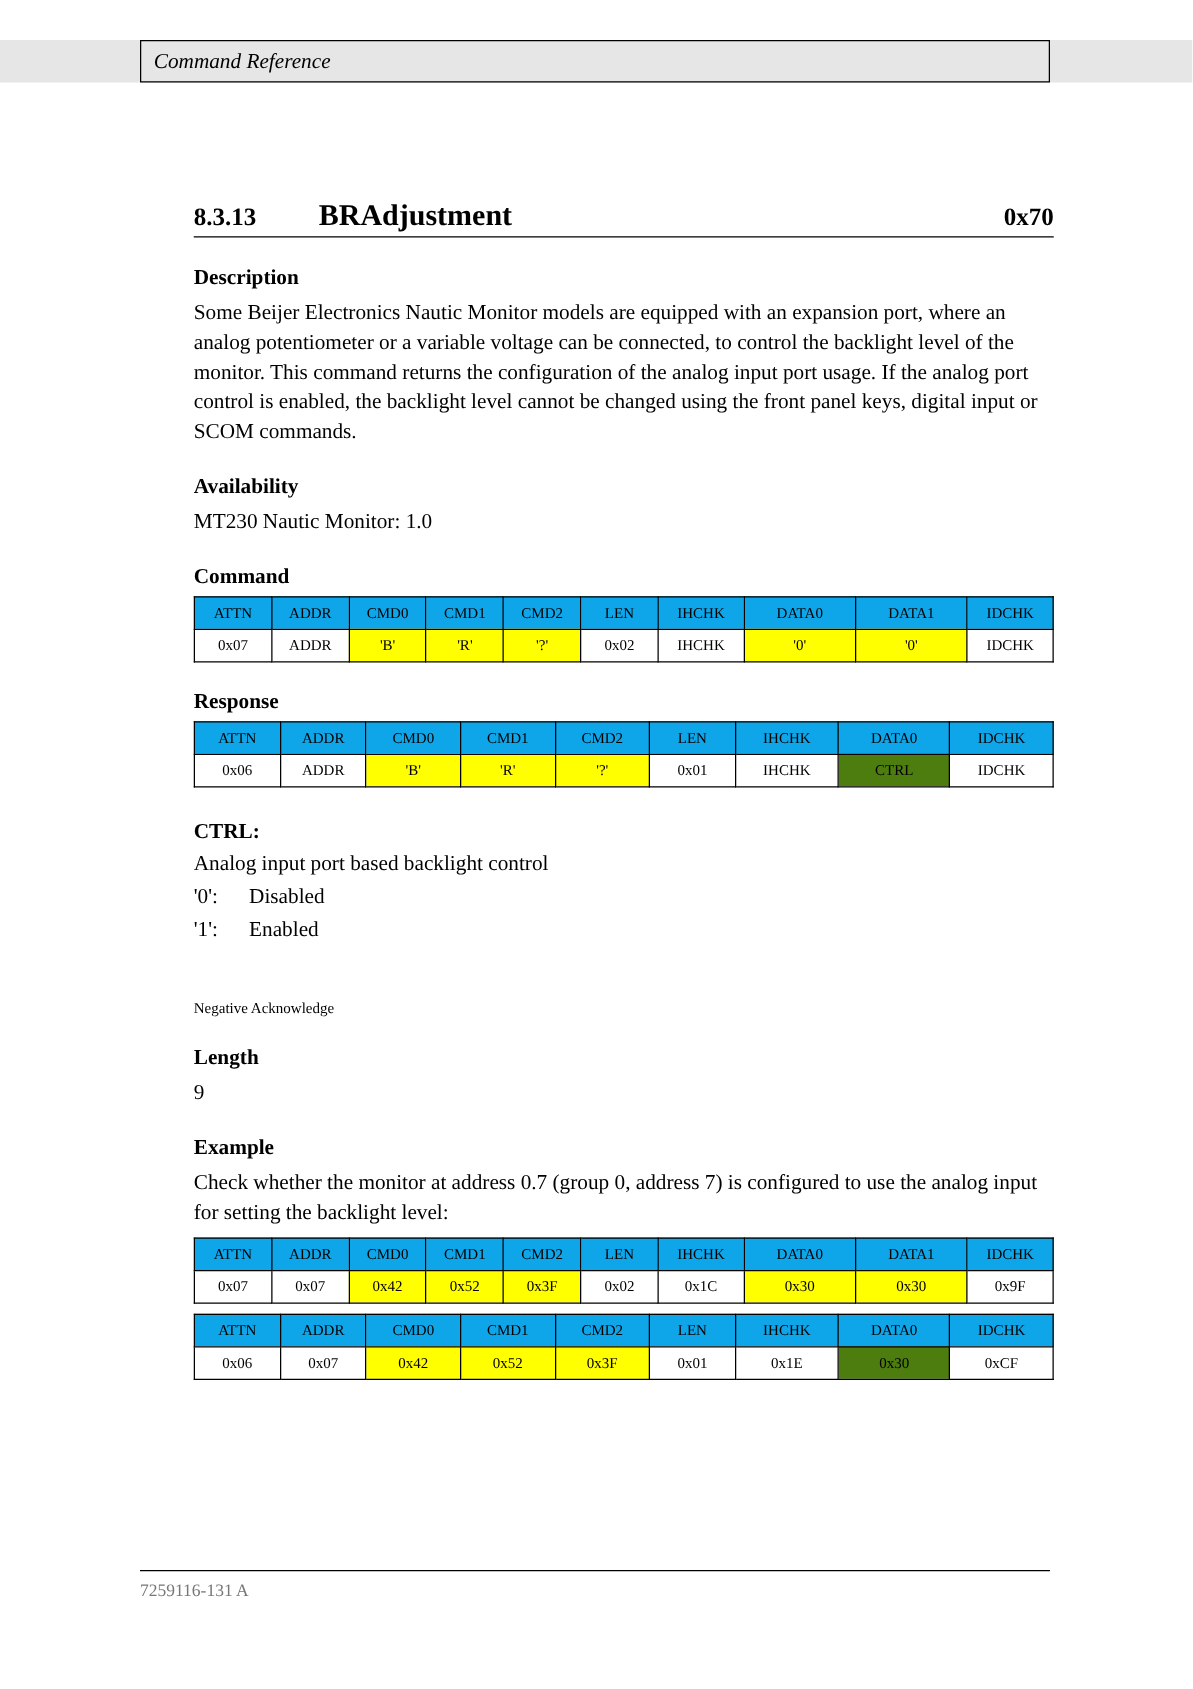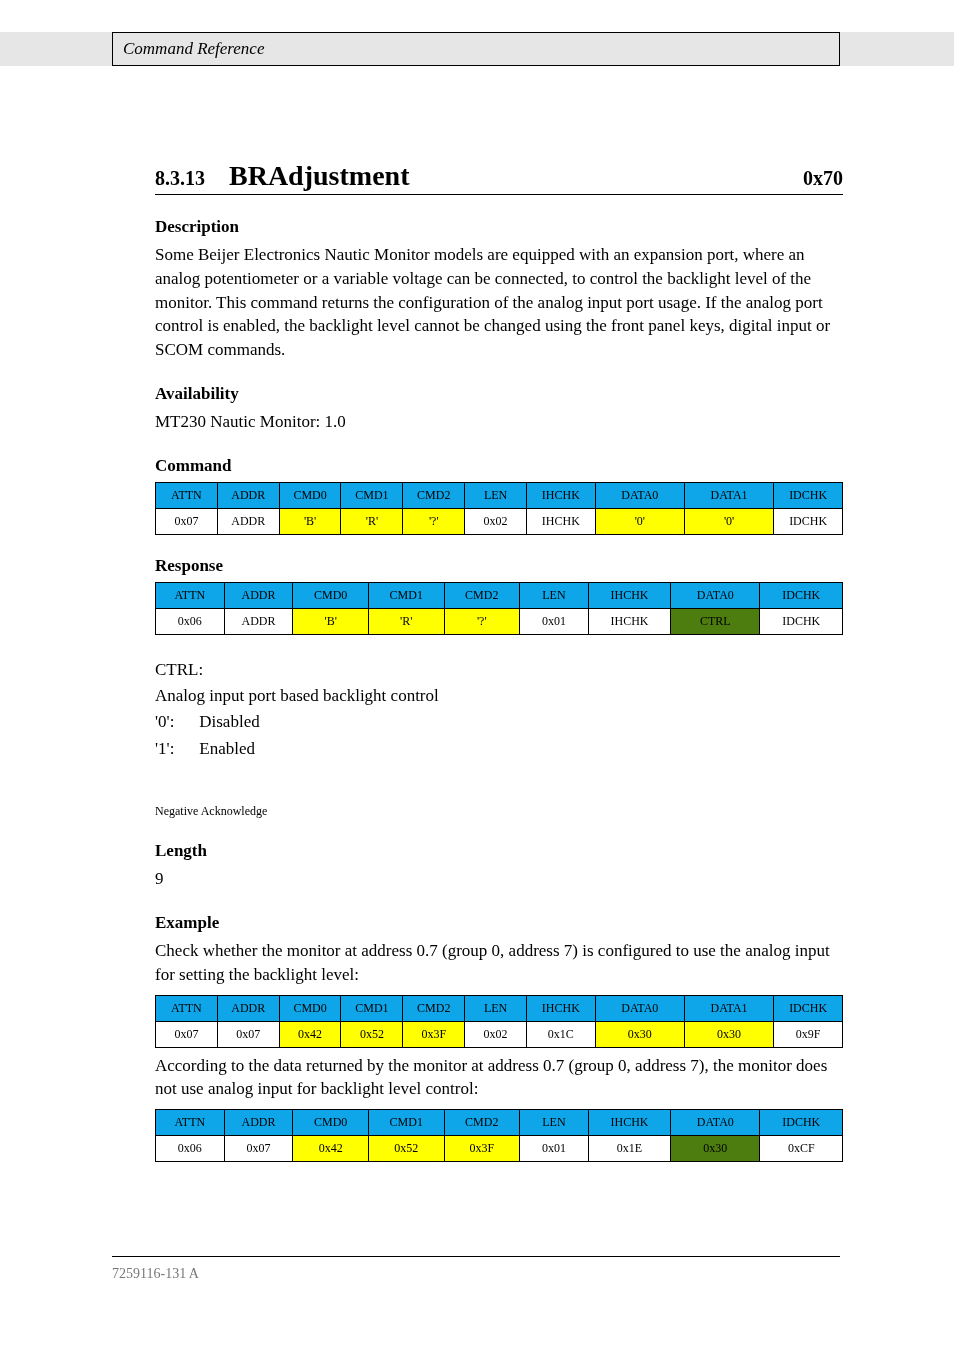--- a/index.html
+++ b/index.html
@@ -46,23 +46,23 @@
     justify-content: space-between;
     border-bottom: 1.5px solid #000;
     padding-bottom: 2px;
     margin-bottom: 18px;
   }
   .section-num {
     font-size: 20px;
     font-weight: bold;
   }
   .section-name {
-    font-size: 28px;
+    font-size: 24px;
     font-weight: bold;
-    margin-left: 20px;
+    margin-left: 46px;
   }
   .section-hex {
     font-size: 20px;
     font-weight: bold;
   }
   .label {
     font-weight: bold;
     font-size: 17px;
     margin-top: 22px;
     margin-bottom: 6px;
@@ -95,21 +95,21 @@
     background: #0ea5e9;
     font-weight: normal;
   }
   .yellow { background: #ffff00; }
   .cyan { background: #4d7c0f; }
   .ctrl-block {
     margin-top: 22px;
     font-size: 17px;
     line-height: 1.55;
   }
-  .ctrl-label { font-weight: normal; }
+  .ctrl-label { font-weight: bold; }
   .footer-line {
     position: absolute;
     top: 1256px;
     left: 112px;
     width: 728px;
     border-top: 1px solid #000;
   }
   .footer-text {
     position: absolute;
     top: 1266px;
@@ -281,21 +281,20 @@
       <td class="yellow">0x3F</td>
       <td>0x02</td>
       <td>0x1C</td>
       <td class="yellow">0x30</td>
       <td class="yellow">0x30</td>
       <td>0x9F</td>
     </tr>
   </tbody>
     </table>
 
-  <div class="body-text">According to the data returned by the monitor at address 0.7 (group 0, address 7), the monitor does not use analog input for backlight level control:</div>
 
   <table class="cmd" style="margin-top:8px">
     <colgroup>
         <col style="width:10%">
         <col style="width:10%">
         <col style="width:11%">
         <col style="width:11%">
         <col style="width:11%">
         <col style="width:10%">
         <col style="width:12%">

